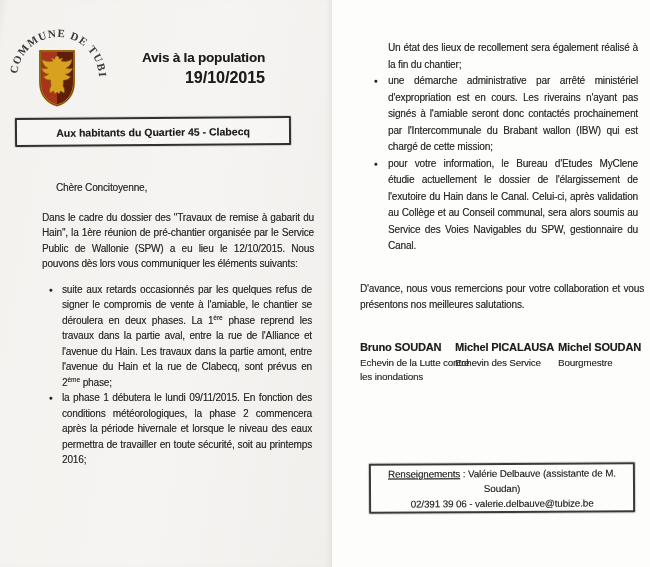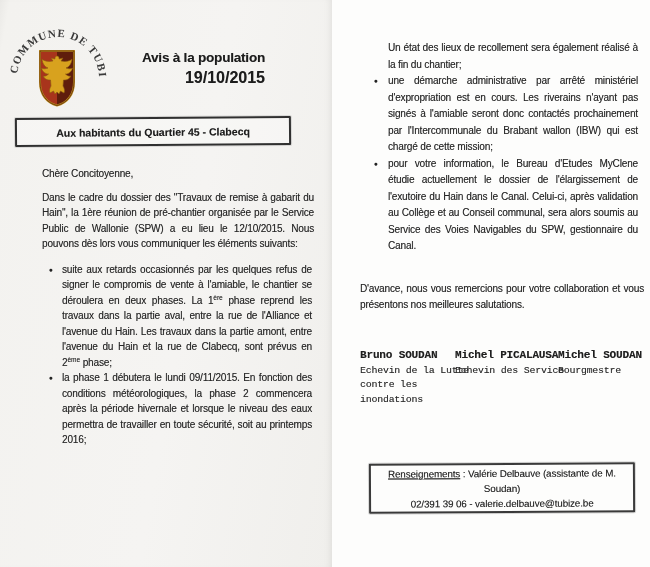--- a/index.html
+++ b/index.html
@@ -25,21 +25,21 @@
     position:absolute;left:15px;top:117px;width:272px;height:25px;
     border:2px solid #303030;border-radius:1px;transform:rotate(-0.45deg);
     display:flex;align-items:center;justify-content:center;
     font-size:10.5px;font-weight:bold;color:#1d1d1d;background:rgba(255,255,255,0.25);
     box-shadow:0 0 0 1px rgba(70,70,70,0.15);
   }
   .left-body{
     position:absolute;left:42px;top:166px;width:272px;
     font-size:10px;line-height:15.5px;letter-spacing:-0.15px;color:#272727;
   }
-  .greeting p{margin:0;}
+  .greeting p{margin:14px;}
   .intro{margin:8px 0 0 0;text-align:justify;}
   ul.bullets{margin:10px 0 0 0;padding:0 0 0 20px;list-style:none;width:250px;}
   ul.bullets li{position:relative;text-align:justify;margin:0;}
   ul.bullets li::before{
     content:"\25CF";position:absolute;left:-13px;top:0;font-size:6.5px;color:#222;
   }
   sup{font-size:6.5px;line-height:0;vertical-align:super;letter-spacing:0;}
 
   
   .page-right{position:absolute;left:332px;top:0;width:318px;height:567px;background:#fdfdfc;}
@@ -48,21 +48,21 @@
     font-size:10px;line-height:16.5px;letter-spacing:-0.15px;color:#272727;
   }
   ul.bullets2{margin:0;padding:0 10px 0 30px;list-style:none;}
   ul.bullets2 li{position:relative;text-align:justify;margin:0;}
   ul.bullets2 li::before{
     content:"\25CF";position:absolute;left:-14px;top:0;font-size:6.5px;color:#222;
   }
   ul.bullets2 li.no-marker::before{content:"";}
   .closing{margin:26px 0 0 2px;width:284px;text-align:justify;}
   .signatures{position:relative;margin-top:26px;height:56px;}
-  .sig-col{position:absolute;top:8px;font-family:Liberation Mono, monospace;}
+  .sig-col{position:absolute;top:0;}
   .sig-col .sig-name{font-size:11px;font-weight:bold;line-height:15px;color:#1e1e1e;white-space:nowrap;}
   .sig-col .sig-role{font-size:9.8px;line-height:14.5px;margin-top:1px;color:#2b2b2b;}
   .sig-1{left:2px;width:124px;}
   .sig-2{left:97px;width:120px;}
   .sig-3{left:200px;width:92px;}
   .sig-2 .sig-role,.sig-3 .sig-role{white-space:nowrap;}
   .info-box{
     position:absolute;left:37px;top:463px;width:262px;height:46px;
     border:2px solid #3a3a3a;border-radius:1px;transform:rotate(-0.3deg);
     box-shadow:0 0 0 1px rgba(70,70,70,0.2);

